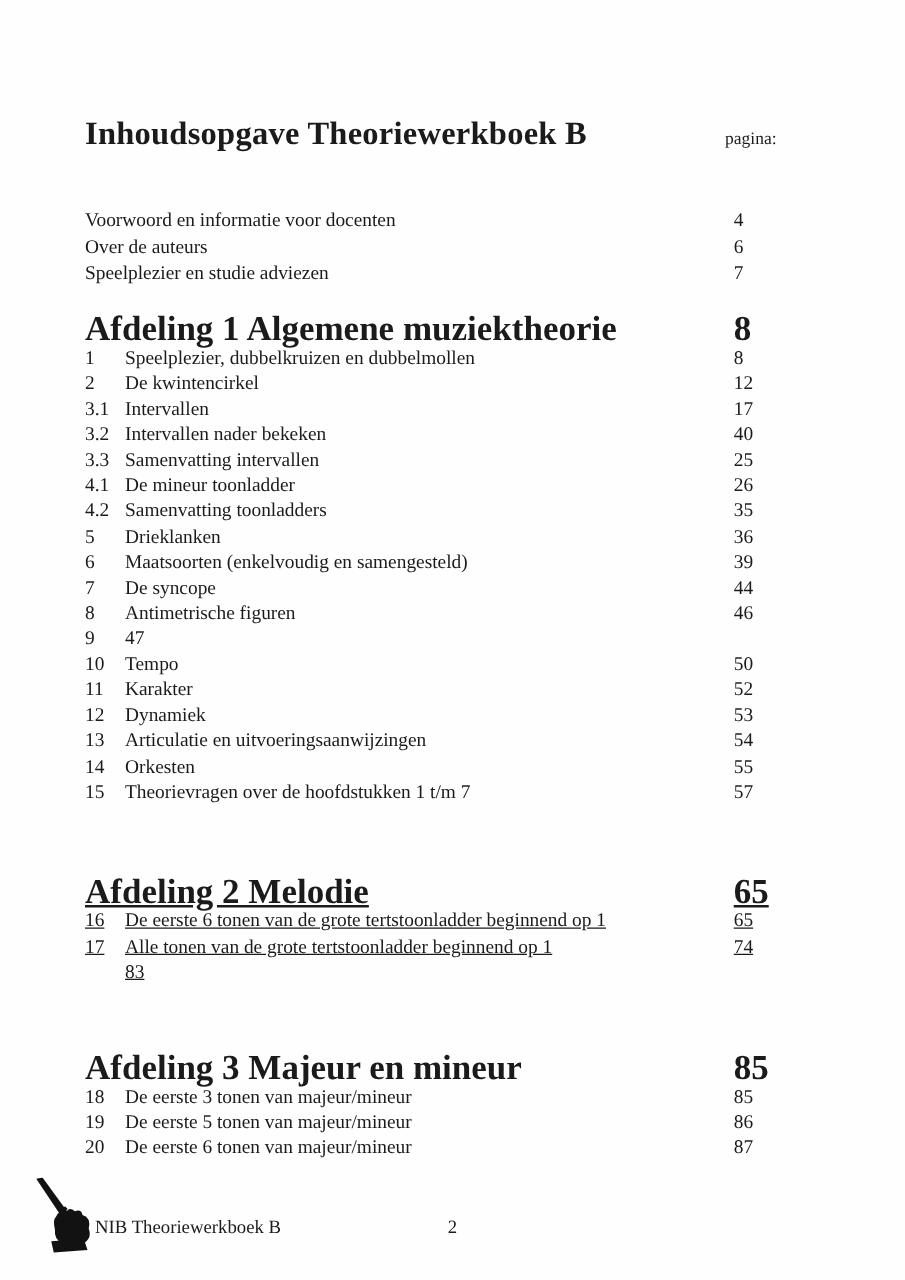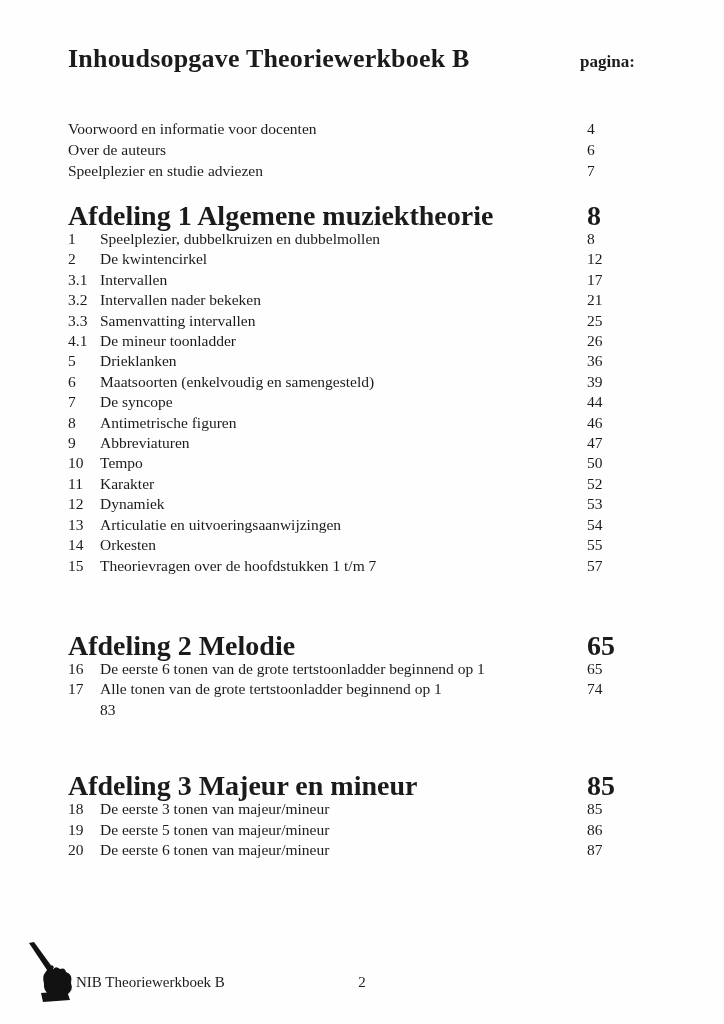--- a/index.html
+++ b/index.html
@@ -2,35 +2,35 @@
 <html><head>
 <meta charset="utf-8">
 <style>
   html,body { margin:0; padding:0; background:#ffffff; }
   .page {
     position:relative; width:724px; height:1024px; background:#fefefe;
     font-family:"Liberation Serif", serif; color:#1b1b1b; overflow:hidden;
   }
   .content { position:absolute; left:68px; top:0; width:572px; }
 
-  .header-row { display:flex; align-items:baseline; margin-top:44px;gap:17px; }
+  .header-row { display:flex; align-items:baseline; margin-top:92px;gap:17px; }
   .doc-title { flex:1; font-size:26px; font-weight:bold; line-height:30px; letter-spacing:0.2px; }
-  .pagina-label { flex:0 0 60px; margin-left:-7px; font-size:17px; font-weight:bold; }
+  .pagina-label { flex:0 0 60px; margin-left:-7px; font-size:14px; font-weight:normal; }
 
   .front-block { margin-top:44px; }
   .row { display:flex; font-size:15.5px; line-height:20.4px; }
   .front-block .row { line-height:21px;font-family:Liberation Serif, serif; }
   .num { flex:0 0 32px; }
   .ititle { flex:1; padding-right:8px; }
   .pg { flex:0 0 53px; }
 
   .sec-head { display:flex; font-weight:bold; font-size:28px; line-height:27px; }
   .sec-head .ititle { padding-right:8px; }
   .sec1 { margin-top:21px; }
-  .sec2 { margin-top:56px; }
+  .sec2 { margin-top:56px;text-decoration:underline; }
   .sec3 { margin-top:52px; }
 
   .footer { position:absolute; left:0; top:938px; width:595px; height:80px; }
   .logo { position:absolute; left:27px; top:4px; width:50px; height:62px; }
   .brand { position:absolute; left:76px; top:36px; font-size:15px; }
   .footer-page { position:absolute; left:0; top:36px; width:724px; text-align:center; font-size:15px; }
 </style>
 </head>
 <body>
 
@@ -73,33 +73,38 @@
         <span class="pg">12</span>
       </div>
       <div class="row">
         <span class="num">3.1</span>
         <span class="ititle">Intervallen</span>
         <span class="pg">17</span>
       </div>
       <div class="row">
         <span class="num">3.2</span>
         <span class="ititle">Intervallen nader bekeken</span>
-        <span class="pg">21</span>
+        <span class="pg">40</span>
       </div>
       <div class="row">
         <span class="num">3.3</span>
         <span class="ititle">Samenvatting intervallen</span>
         <span class="pg">25</span>
       </div>
       <div class="row">
         <span class="num">4.1</span>
         <span class="ititle">De mineur toonladder</span>
         <span class="pg">26</span>
       </div>
       <div class="row">
+        <span class="num">4.2</span>
+        <span class="ititle">Samenvatting toonladders</span>
+        <span class="pg">35</span>
+      </div>
+      <div class="row">
         <span class="num">5</span>
         <span class="ititle">Drieklanken</span>
         <span class="pg">36</span>
       </div>
       <div class="row">
         <span class="num">6</span>
         <span class="ititle">Maatsoorten (enkelvoudig en samengesteld)</span>
         <span class="pg">39</span>
       </div>
       <div class="row">
@@ -107,21 +112,20 @@
         <span class="ititle">De syncope</span>
         <span class="pg">44</span>
       </div>
       <div class="row">
         <span class="num">8</span>
         <span class="ititle">Antimetrische figuren</span>
         <span class="pg">46</span>
       </div>
       <div class="row">
         <span class="num">9</span>
-        <span class="ititle">Abbreviaturen</span>
         <span class="pg">47</span>
       </div>
       <div class="row">
         <span class="num">10</span>
         <span class="ititle">Tempo</span>
         <span class="pg">50</span>
       </div>
       <div class="row">
         <span class="num">11</span>
         <span class="ititle">Karakter</span>

